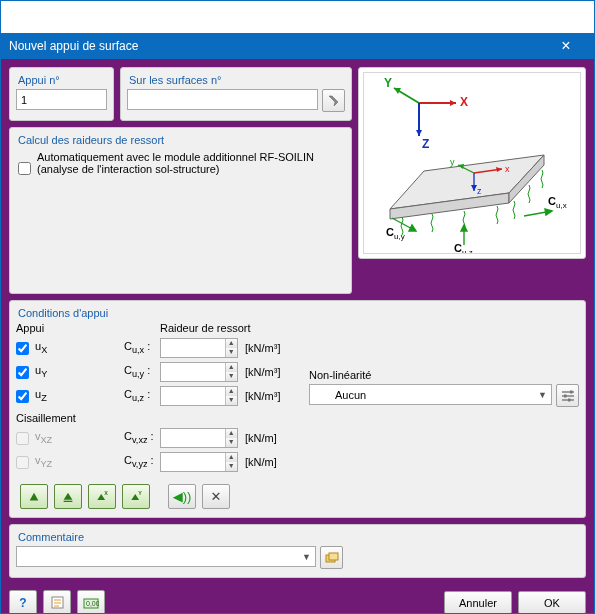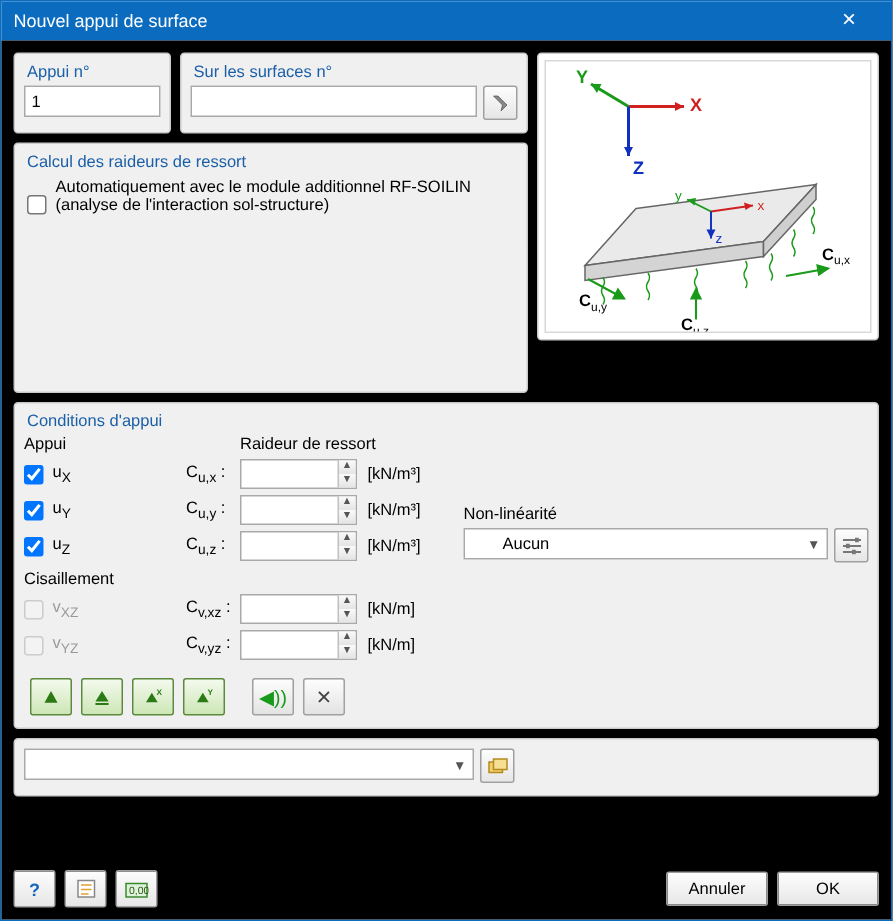--- a/index.html
+++ b/index.html
@@ -17,29 +17,30 @@
     flex-direction: column;
   }
   .titlebar {
     height: 26px;
     background: #0b6cbf;
     color: #fff;
     display: flex;
     align-items: center;
     padding: 0 8px;
     font-size: 12px;
+    margin-top: 32px;
   }
   .titlebar .spacer { flex: 1; }
   .close-x {
     width: 40px; text-align: center;
     font-size: 16px; line-height: 26px;
   }
   .body {
     flex: 1;
-    background: #000000;
+    background: #701a75;
     padding: 8px;
     display: flex;
     flex-direction: column;
     gap: 6px;
     overflow: hidden;
   }
   .row { display: flex; gap: 6px; }
   .group {
     border: 1px solid #c9c9c9;
     border-radius: 3px;
@@ -414,20 +415,21 @@
         <button class="gray-flat">
             <span style="color:#1a9a1a;">◀))</span>
           </button>
         <button class="gray-flat">
             <span>✕</span>
           </button>
       </div>
     </div>
 
     <div class="group">
+      <div class="group-title">Commentaire</div>
       <div style="display:flex; gap:4px;">
         <div class="select" style="width:300px;">
           <span></span>
           <span class="dd">▼</span>
         </div>
         <button class="picker-btn">
           <svg width="14" height="12" viewBox="0 0 14 12">
               <rect x="1" y="3" width="9" height="7" fill="#f2d06b" stroke="#b58a1f"></rect>
               <rect x="4" y="1" width="9" height="7" fill="#f6de92" stroke="#b58a1f"></rect>
             </svg>

